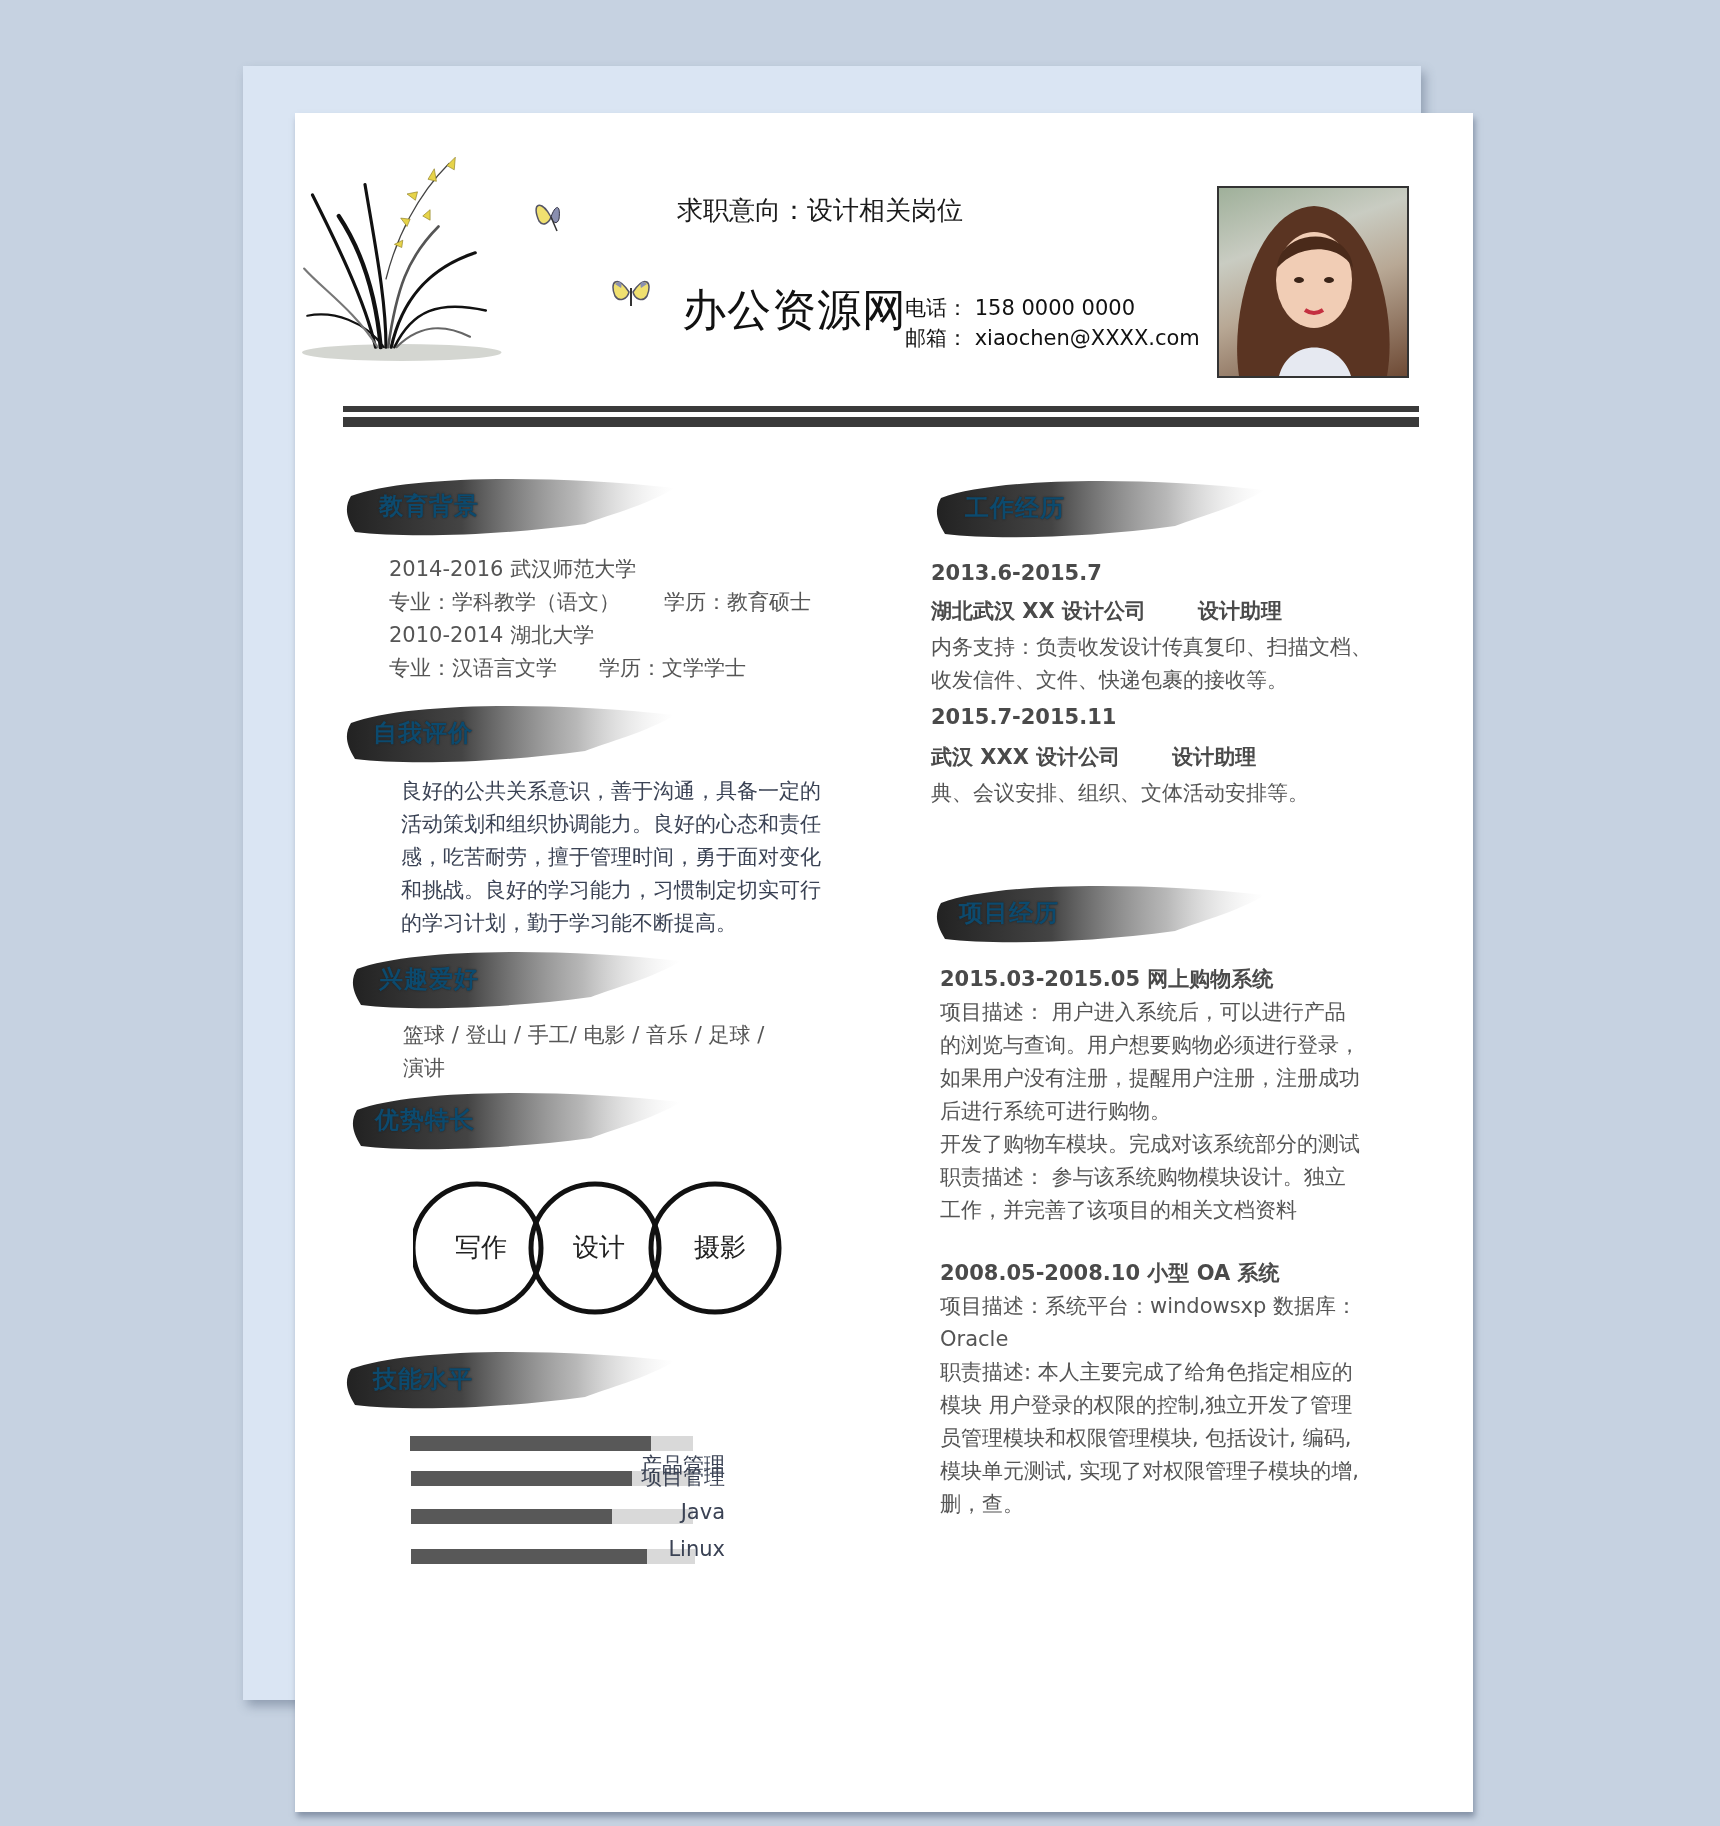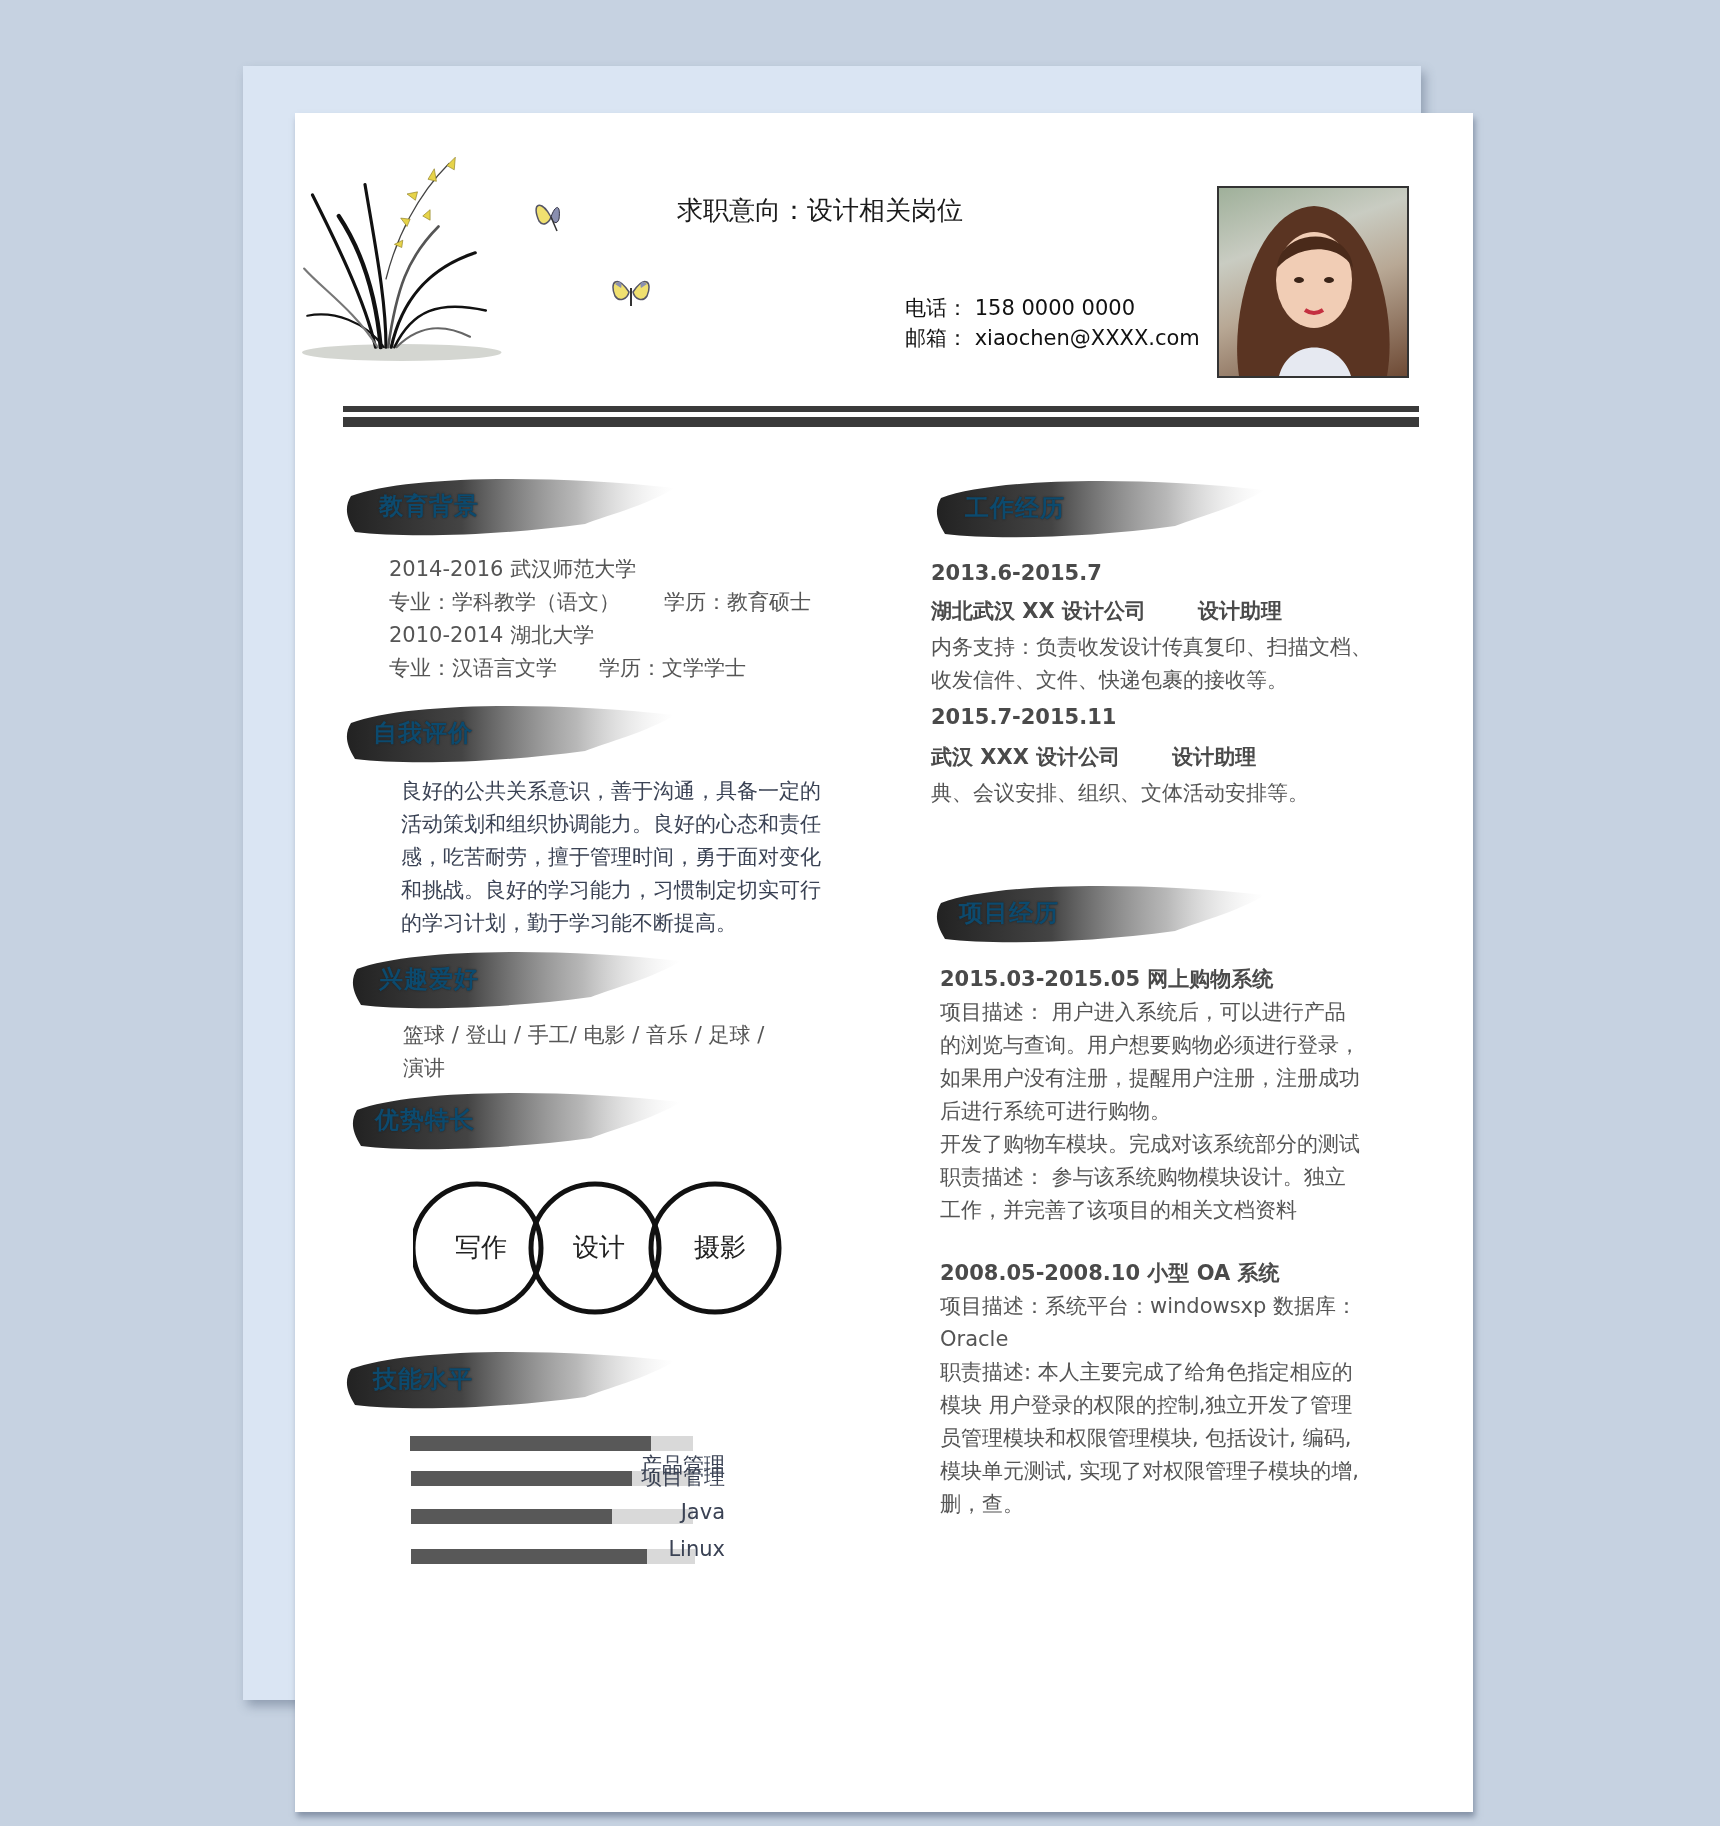--- a/index.html
+++ b/index.html
@@ -87,20 +87,21 @@
   </svg>
   <svg class="abs butterfly" viewBox="0 0 48 48" style="left:312px;top:155px;">
     <path d="M22 24 C10 6 2 14 8 28 C12 34 20 32 22 24 Z" fill="#f0e070" stroke="#556" stroke-width="1.5"></path>
     <path d="M26 24 C38 6 46 14 40 28 C36 34 28 32 26 24 Z" fill="#f0e070" stroke="#556" stroke-width="1.5"></path>
     <path d="M8 16 C12 12 16 14 14 20 Z" fill="#8a8fb0"></path>
     <path d="M40 16 C36 12 32 14 34 20 Z" fill="#8a8fb0"></path>
     <line x1="24" y1="20" x2="24" y2="38" stroke="#333" stroke-width="2"></line>
   </svg>
 
   <div class="abs job-intent">求职意向：设计相关岗位</div>
+  <div class="abs name">办公资源网</div>
   <div class="abs contact">
     <div>电话：  158 0000 0000</div>
     <div>邮箱：  xiaochen@XXXX.com</div>
   </div>
 
   <div class="abs photo">
     <svg width="188" height="188" viewBox="0 0 188 188">
       <path d="M20 188 C10 120 40 20 95 18 C150 20 180 120 168 188 Z" fill="#5a3422"></path>
       <ellipse cx="95" cy="92" rx="38" ry="48" fill="#f1cdb5"></ellipse>
       <path d="M58 80 C60 40 130 36 134 80 C120 55 80 55 58 80 Z" fill="#4a2a1a"></path>

